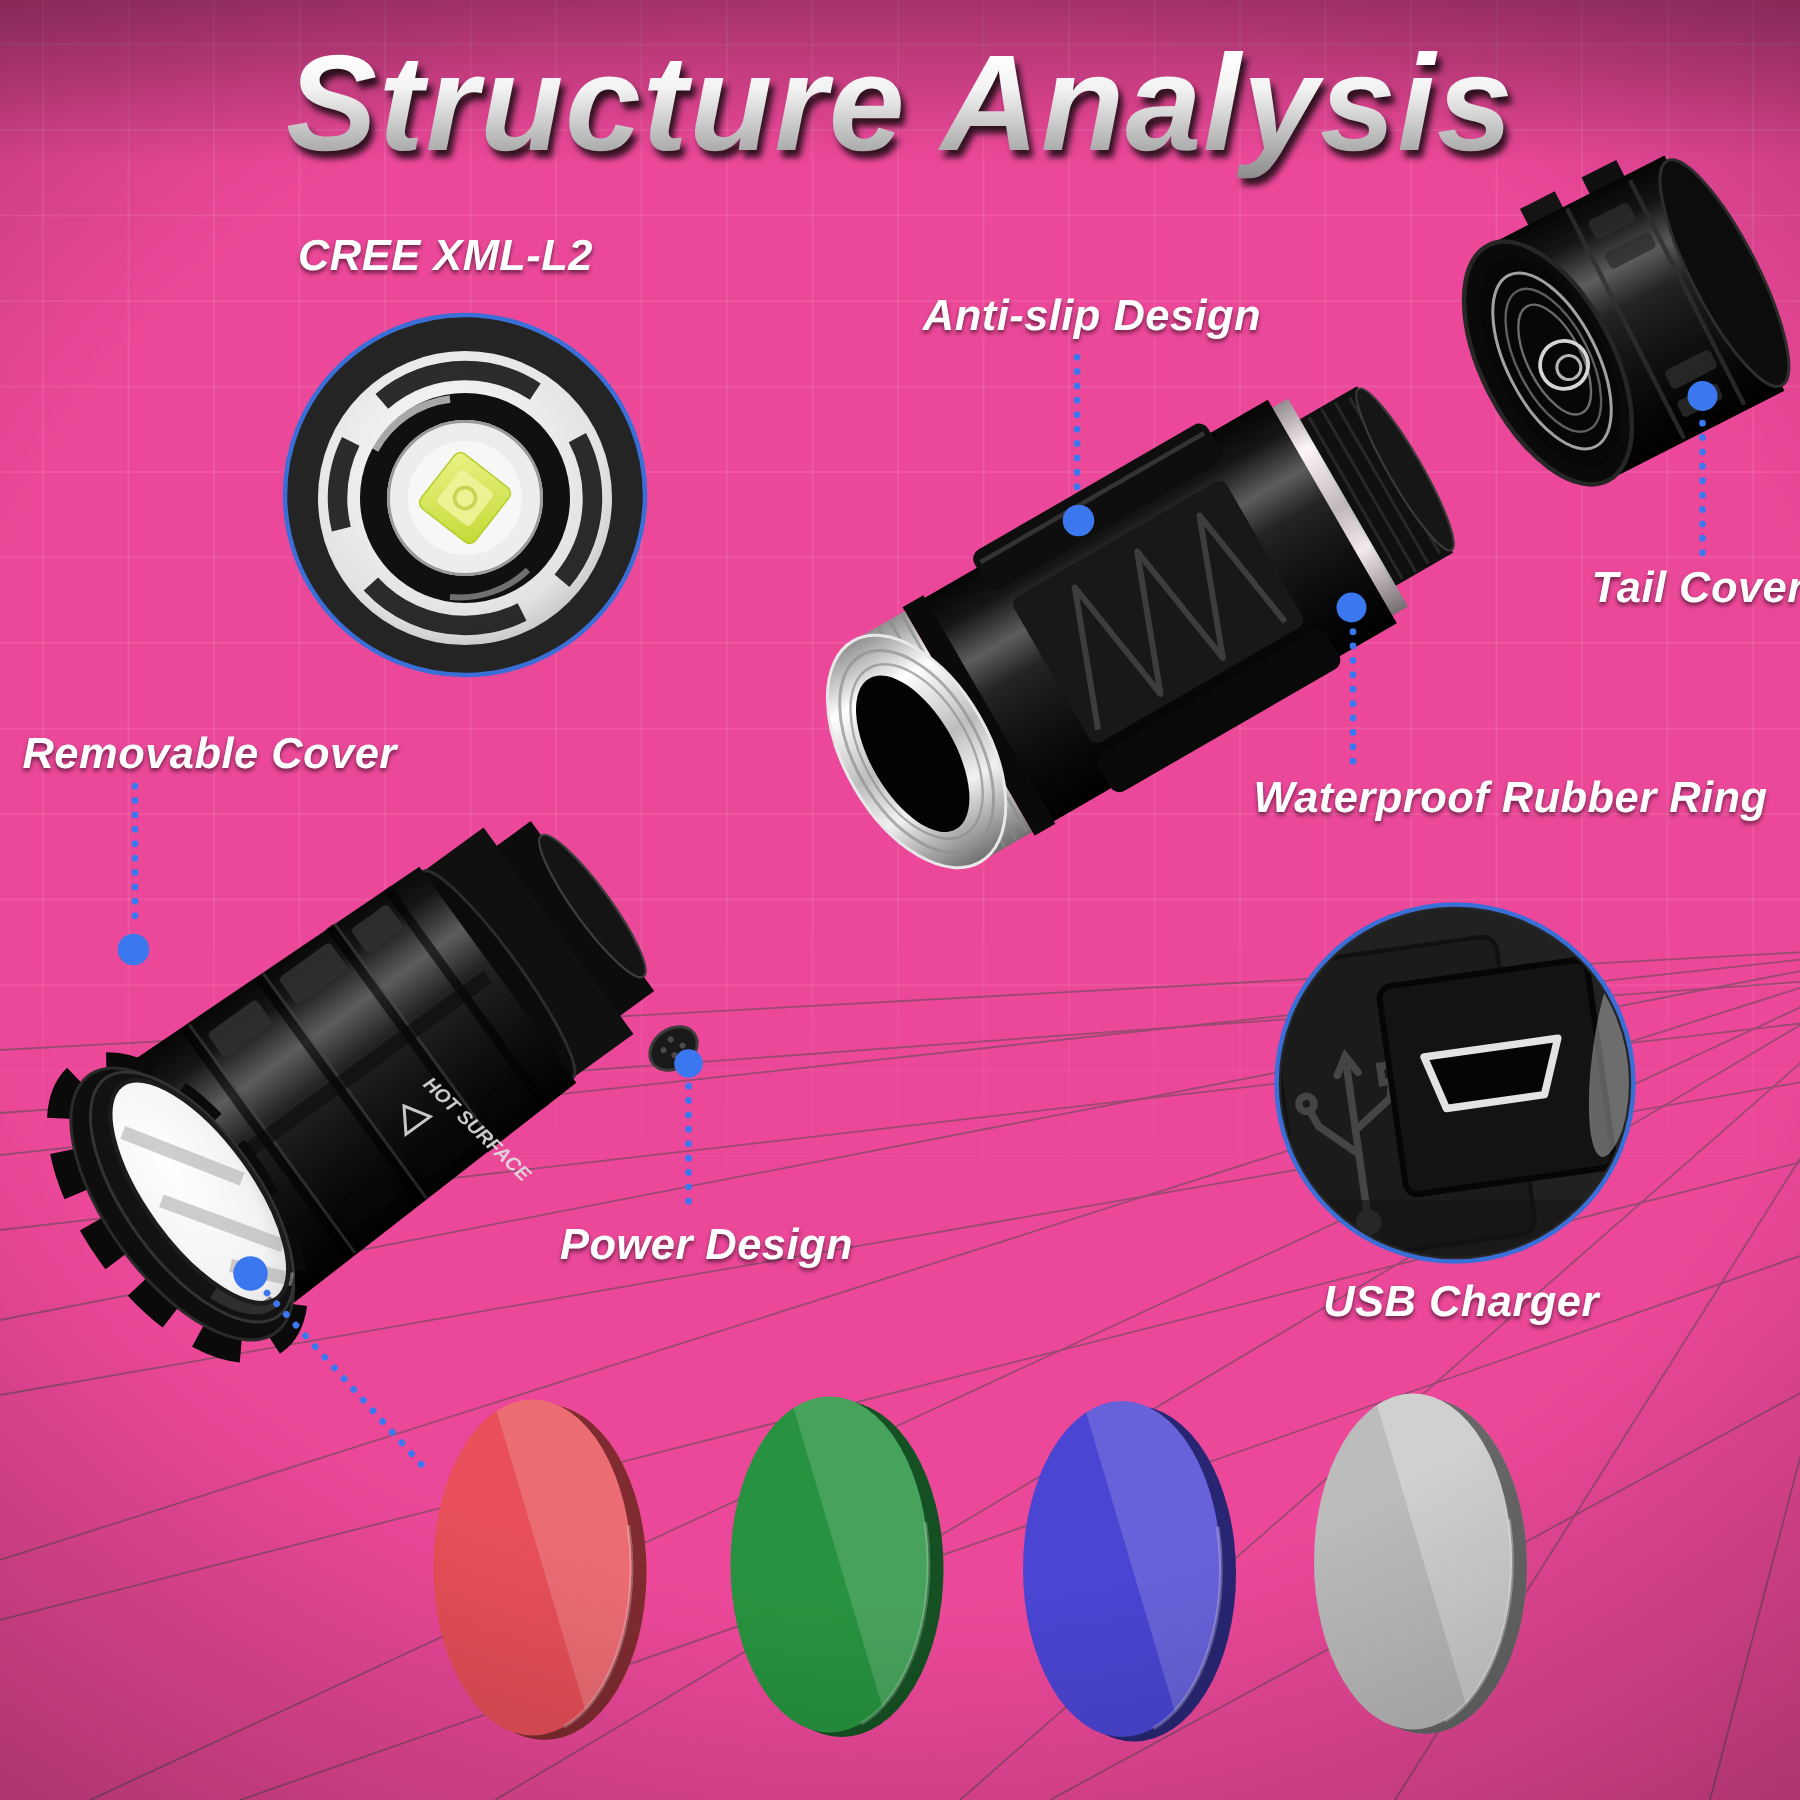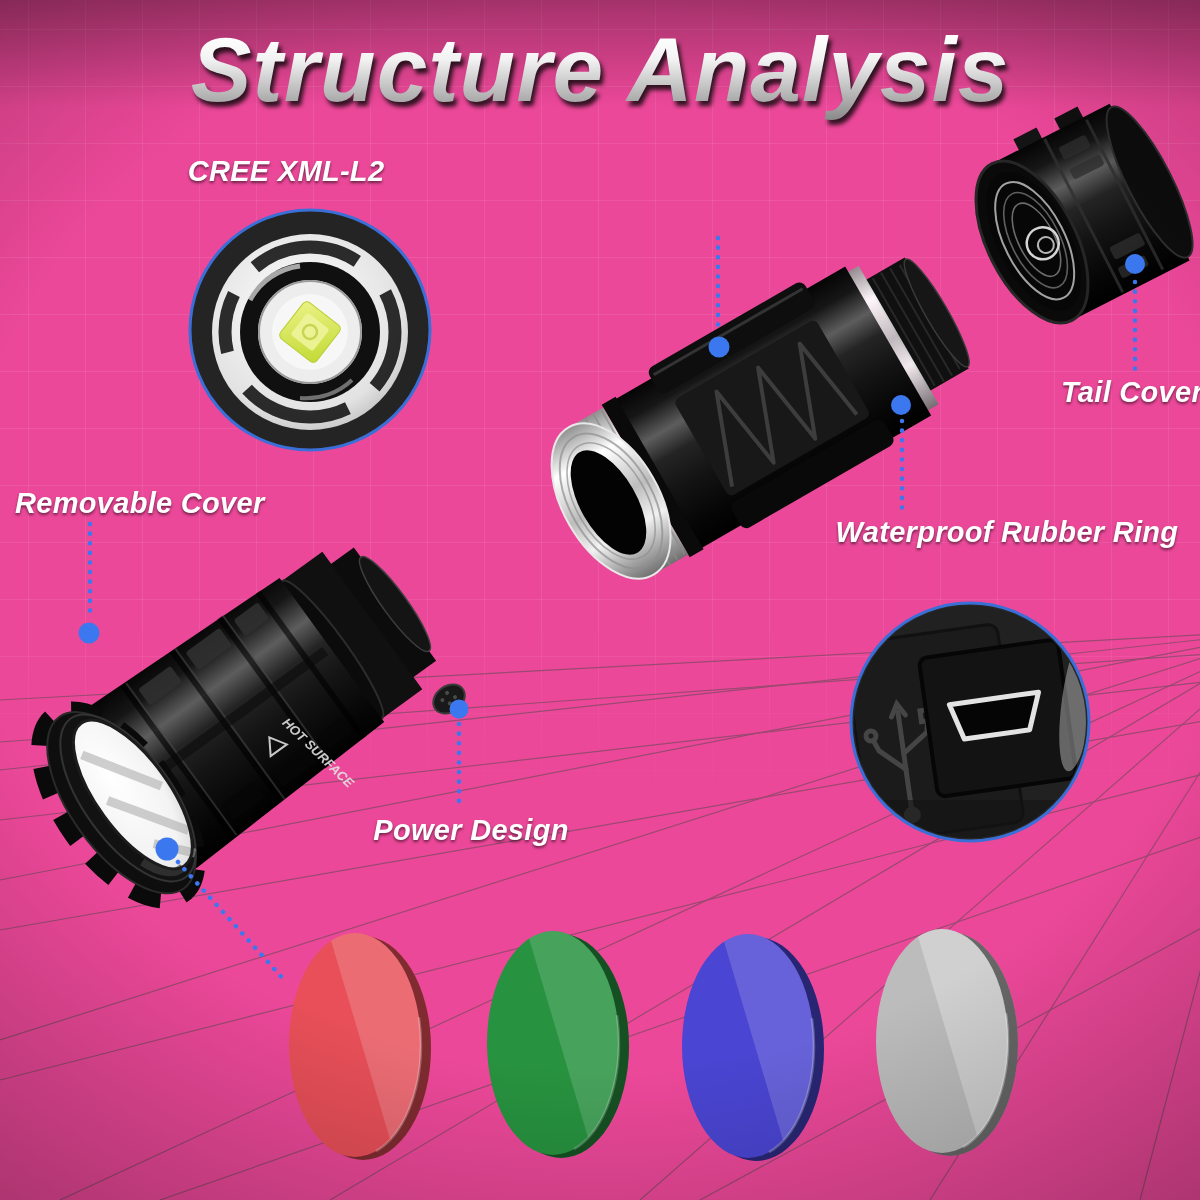--- a/index.html
+++ b/index.html
@@ -330,18 +330,20 @@
       <circle cx="901" cy="405" r="10" fill="#3b78f0"></circle>
       <circle cx="459" cy="709" r="9.5" fill="#3b78f0"></circle>
       <circle cx="167" cy="849" r="11.5" fill="#3b78f0"></circle>
     </g>
   </svg>
 
   <div class="vignette"></div>
 
   <div class="title">Structure Analysis</div>
 
-  <div class="lbl ctr" style="left:286px;top:155px;">CREE XML-L2</div>
+  <div class="lbl ctr" style="left:297px;top:155px;">CREE XML-L2</div>
+  <div class="lbl ctr" style="left:728px;top:195px;">Anti-slip Design</div>
   <div class="lbl ctr" style="left:1112px;top:376px;margin-left:20px;">Tail Cover</div>
   <div class="lbl" style="left:15px;top:487px;">Removable Cover</div>
   <div class="lbl ctr" style="left:963px;top:516px;margin-left:44px;">Waterproof Rubber Ring</div>
   <div class="lbl ctr" style="left:471px;top:814px;">Power Design</div>
+  <div class="lbl ctr" style="left:974px;top:852px;">USB Charger</div>
 </div>
 
 </body></html>

